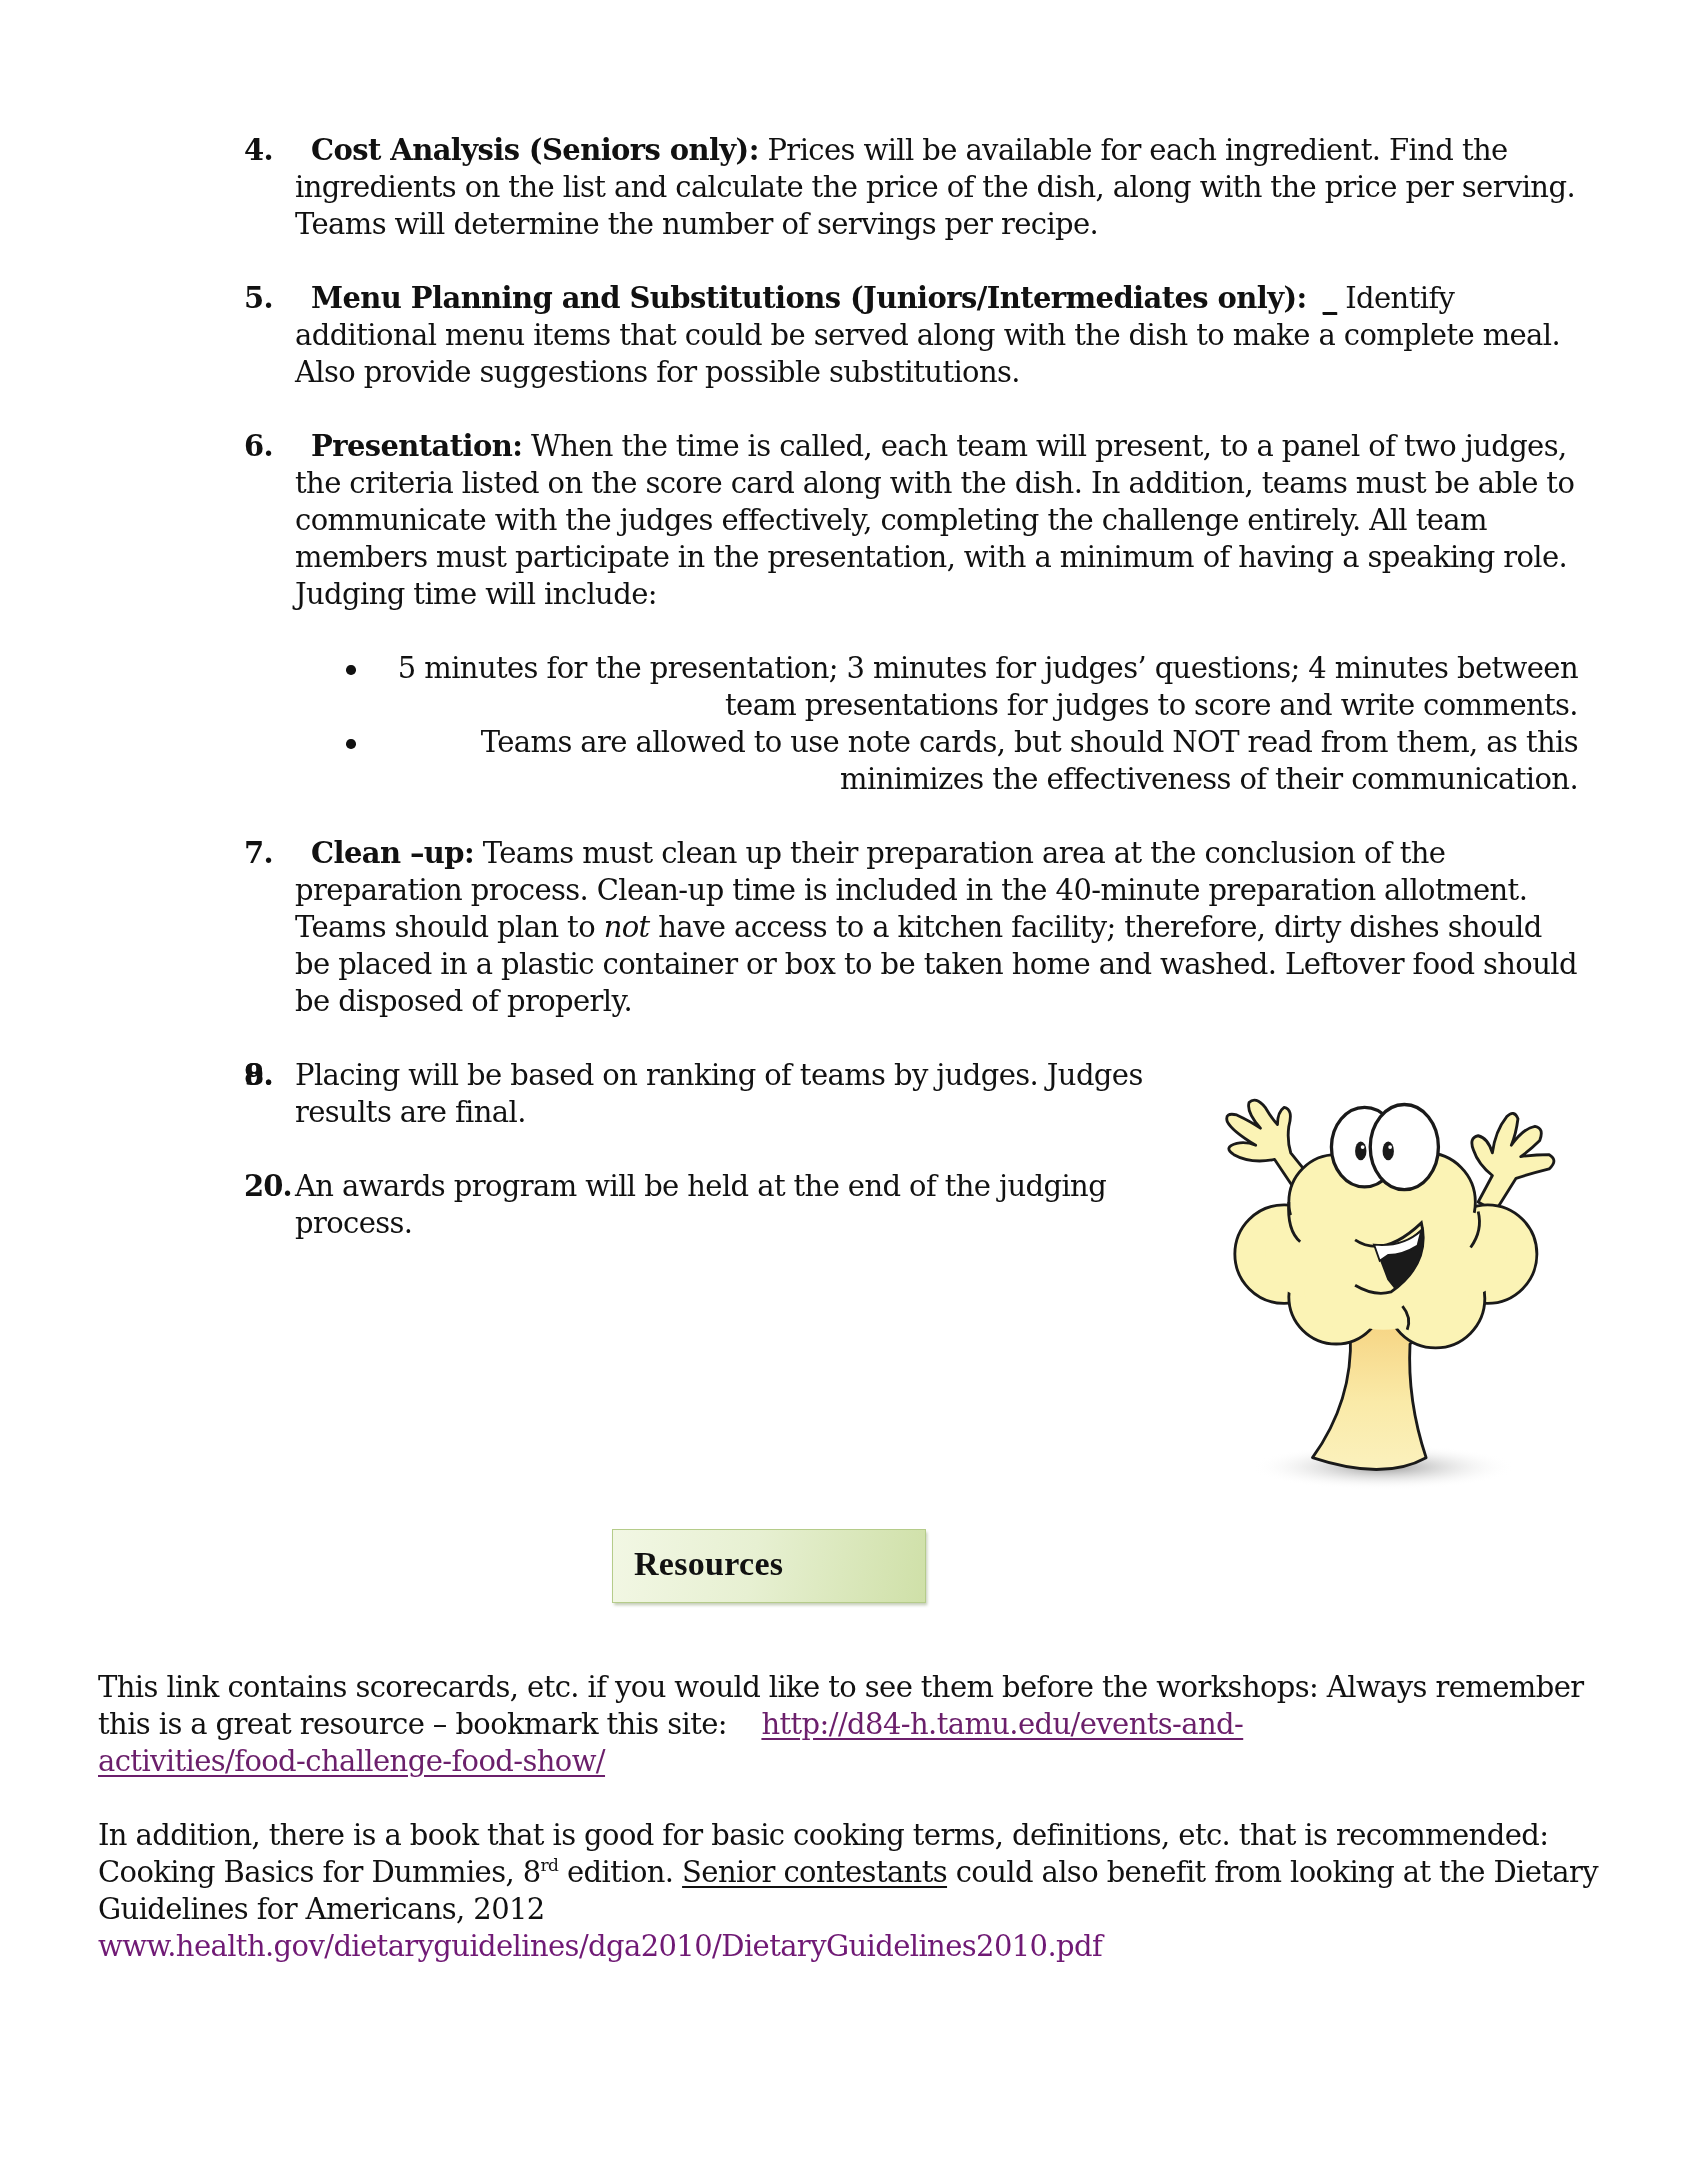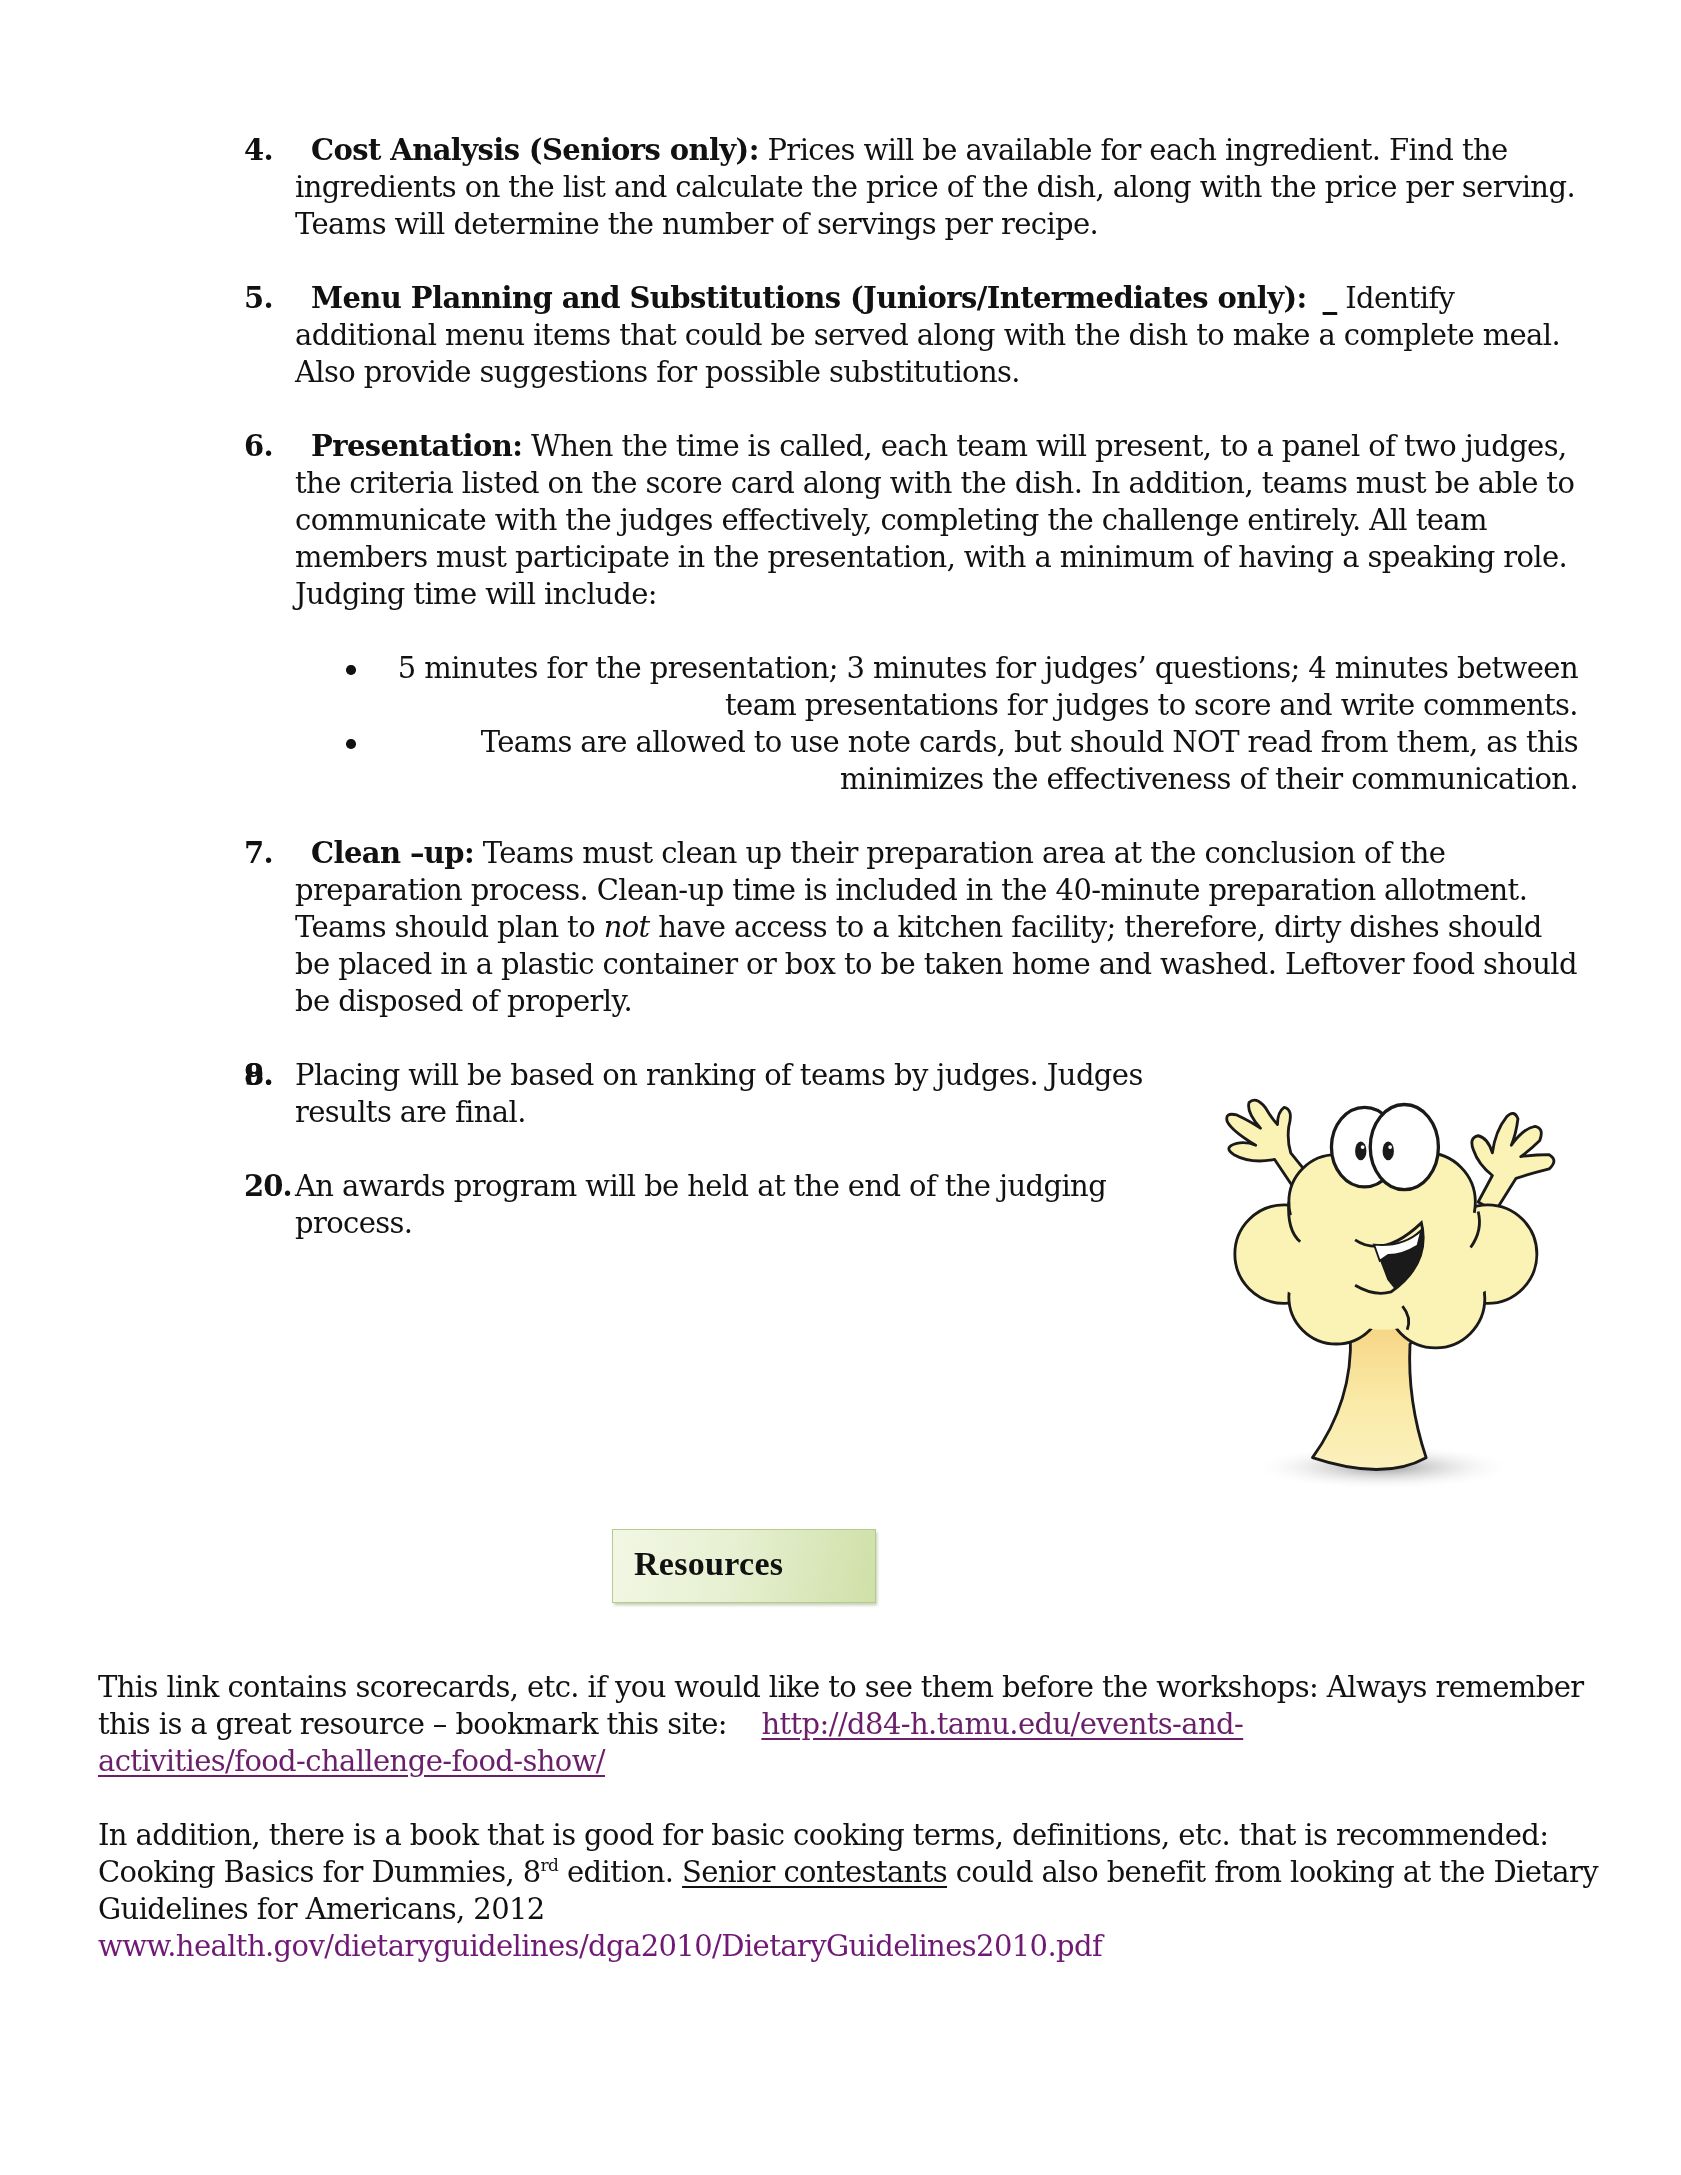--- a/index.html
+++ b/index.html
@@ -78,21 +78,21 @@
     position: absolute;
     left: 1194px;
     top: 1060px;
     width: 379px;
     height: 445px;
   }
   .resources-box {
     position: absolute;
     left: 612px;
     top: 1529px;
-    width: 264px;
+    width: 314px;
     height: 74px;
     background: linear-gradient(100deg, #f2f7e4 0%, #e7f0d2 45%, #cfe0a8 100%);
     border: 1.9px solid #b5cc8a;
     box-shadow: 1.9px 2.8px 2.8px rgba(120,140,90,0.45);
     box-sizing: border-box;
   }
   .resources-box span {
     position: absolute;
     left: 21px;
     top: 15px;

